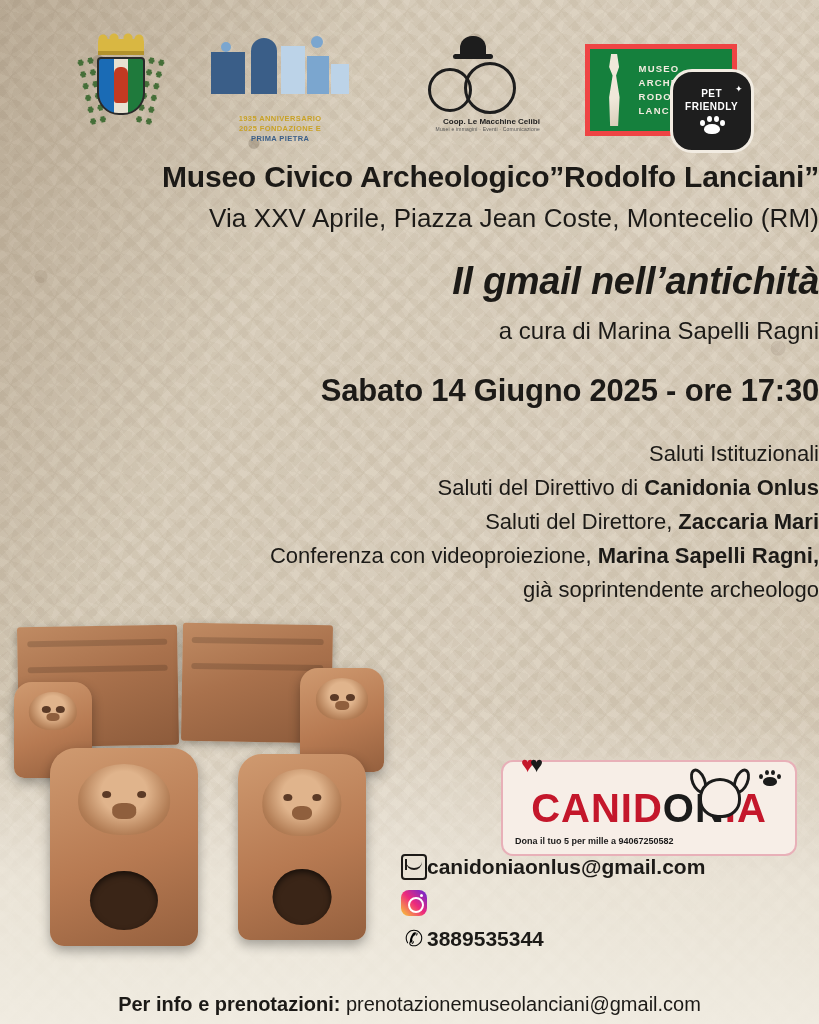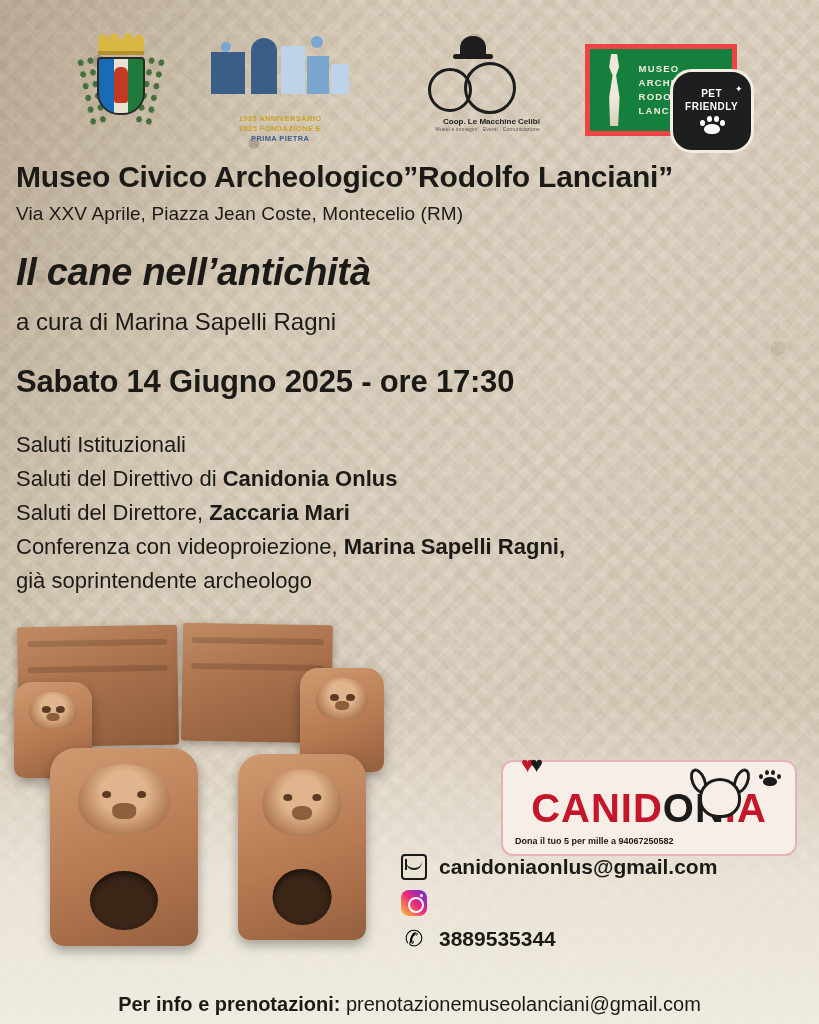--- a/index.html
+++ b/index.html
@@ -147,25 +147,25 @@
   .petfriendly .paw { position: relative; width: 26px; height: 18px; margin-top: 2px;}
   .petfriendly .paw .pad { position:absolute; bottom:0; left:5px; width:16px; height:10px; background:#fff; border-radius:50% 50% 45% 45%;}
   .petfriendly .paw i { position: absolute; width: 5px; height: 6px; background: #fff; border-radius: 50%; top: 0;}
   .petfriendly .paw i:nth-child(2){ left:1px; top:4px;}
   .petfriendly .paw i:nth-child(3){ left:8px; top:0px;}
   .petfriendly .paw i:nth-child(4){ left:15px; top:0px;}
   .petfriendly .paw i:nth-child(5){ left:21px; top:4px;}
   .petfriendly .spark { position:absolute; right:8px; top:12px; color:#fff; font-size:9px;}
 
   
-  .content { position: absolute; left: 16px; right: 0; top: 160px; text-align: left; color: #1c1a17; }
+  .content { position: absolute; left: 0; right: 0; top: 160px; text-align: right; color: #1c1a17; }
   .museum-name {
     font-size: 30px; font-weight: 700; letter-spacing: -0.2px; line-height: 1.1;
   }
-  .address { font-size: 19px; margin-top: 10px; letter-spacing: .1px; }
+  .address { font-size: 26px; margin-top: 10px; letter-spacing: .1px; }
   .exh-title {
     font-size: 38px; font-weight: 700; font-style: italic; margin-top: 26px;
     letter-spacing: -0.3px;
   }
   .curator { font-size: 24px; margin-top: 14px; }
   .curator b { font-weight: 400; }
   .datetime { font-size: 31px; font-weight: 700; margin-top: 28px; letter-spacing: -0.2px;}
   .program { margin-top: 28px; font-size: 22px; line-height: 1.55; }
   .program b { font-weight: 700; }
 
@@ -228,21 +228,21 @@
   .canidonia .paw-mark i:nth-child(2){left:0;top:4px;}
   .canidonia .paw-mark i:nth-child(3){left:6px;top:0;}
   .canidonia .paw-mark i:nth-child(4){left:12px;top:0;}
   .canidonia .paw-mark i:nth-child(5){left:18px;top:4px;}
   .canidonia .tagline {
     position: absolute; left: 12px; bottom: 8px; font-size: 9px; color: #1b1b1b; font-weight: 700;
   }
 
   
   .contacts { position: absolute; right: 18px; bottom: 62px; width: 400px; }
-  .contact-row { display: flex; align-items: center; gap: 12px; margin-bottom: 10px; }
+  .contact-row { display: flex; align-items: center; margin-bottom: 10px; }
   .contact-row .label { font-size: 21px; font-weight: 700; color: #1c1a17; }
   .ico { width: 26px; height: 26px; flex: 0 0 26px; display: flex; align-items: center; justify-content: center; }
   .ico.mail { border: 2px solid #1c1a17; border-radius: 4px; position: relative; }
   .ico.mail::after { content: ""; position: absolute; top: 3px; left: 2px; width: 18px; height: 11px; border-left: 2px solid #1c1a17; border-right: 2px solid #1c1a17; transform: skewY(0); }
   .ico.mail::before { content: ""; position: absolute; top: 2px; left: 3px; width: 16px; height: 10px; border-bottom: 2px solid #1c1a17; border-radius: 0 0 8px 8px;}
   .ico.ig {
     border-radius: 8px; position: relative;
     background: linear-gradient(45deg,#f9ce34,#ee2a7b 50%,#6228d7);
   }
   .ico.ig::after { content:""; position:absolute; left:7px; top:7px; width:12px; height:12px; border:2px solid #fff; border-radius:50%;}
@@ -321,21 +321,21 @@
             <i></i>
         </div>
         <div class="spark">✦</div>
       </div>
     </div>
   </div>
 
   <div class="content">
     <div class="museum-name">Museo Civico Archeologico”Rodolfo Lanciani”</div>
     <div class="address">Via XXV Aprile, Piazza Jean Coste, Montecelio (RM)</div>
-    <div class="exh-title">Il cane nell’antichità</div>
+    <div class="exh-title">Il gmail nell’antichità</div>
     <div class="curator">
       <span>a cura di </span><b>Marina Sapelli Ragni</b>
     </div>
     <div class="datetime">Sabato 14 Giugno 2025 - ore 17:30</div>
 
     <div class="program">
       <div>
         <span>Saluti Istituzionali</span><b></b>
       </div>
       <div>

